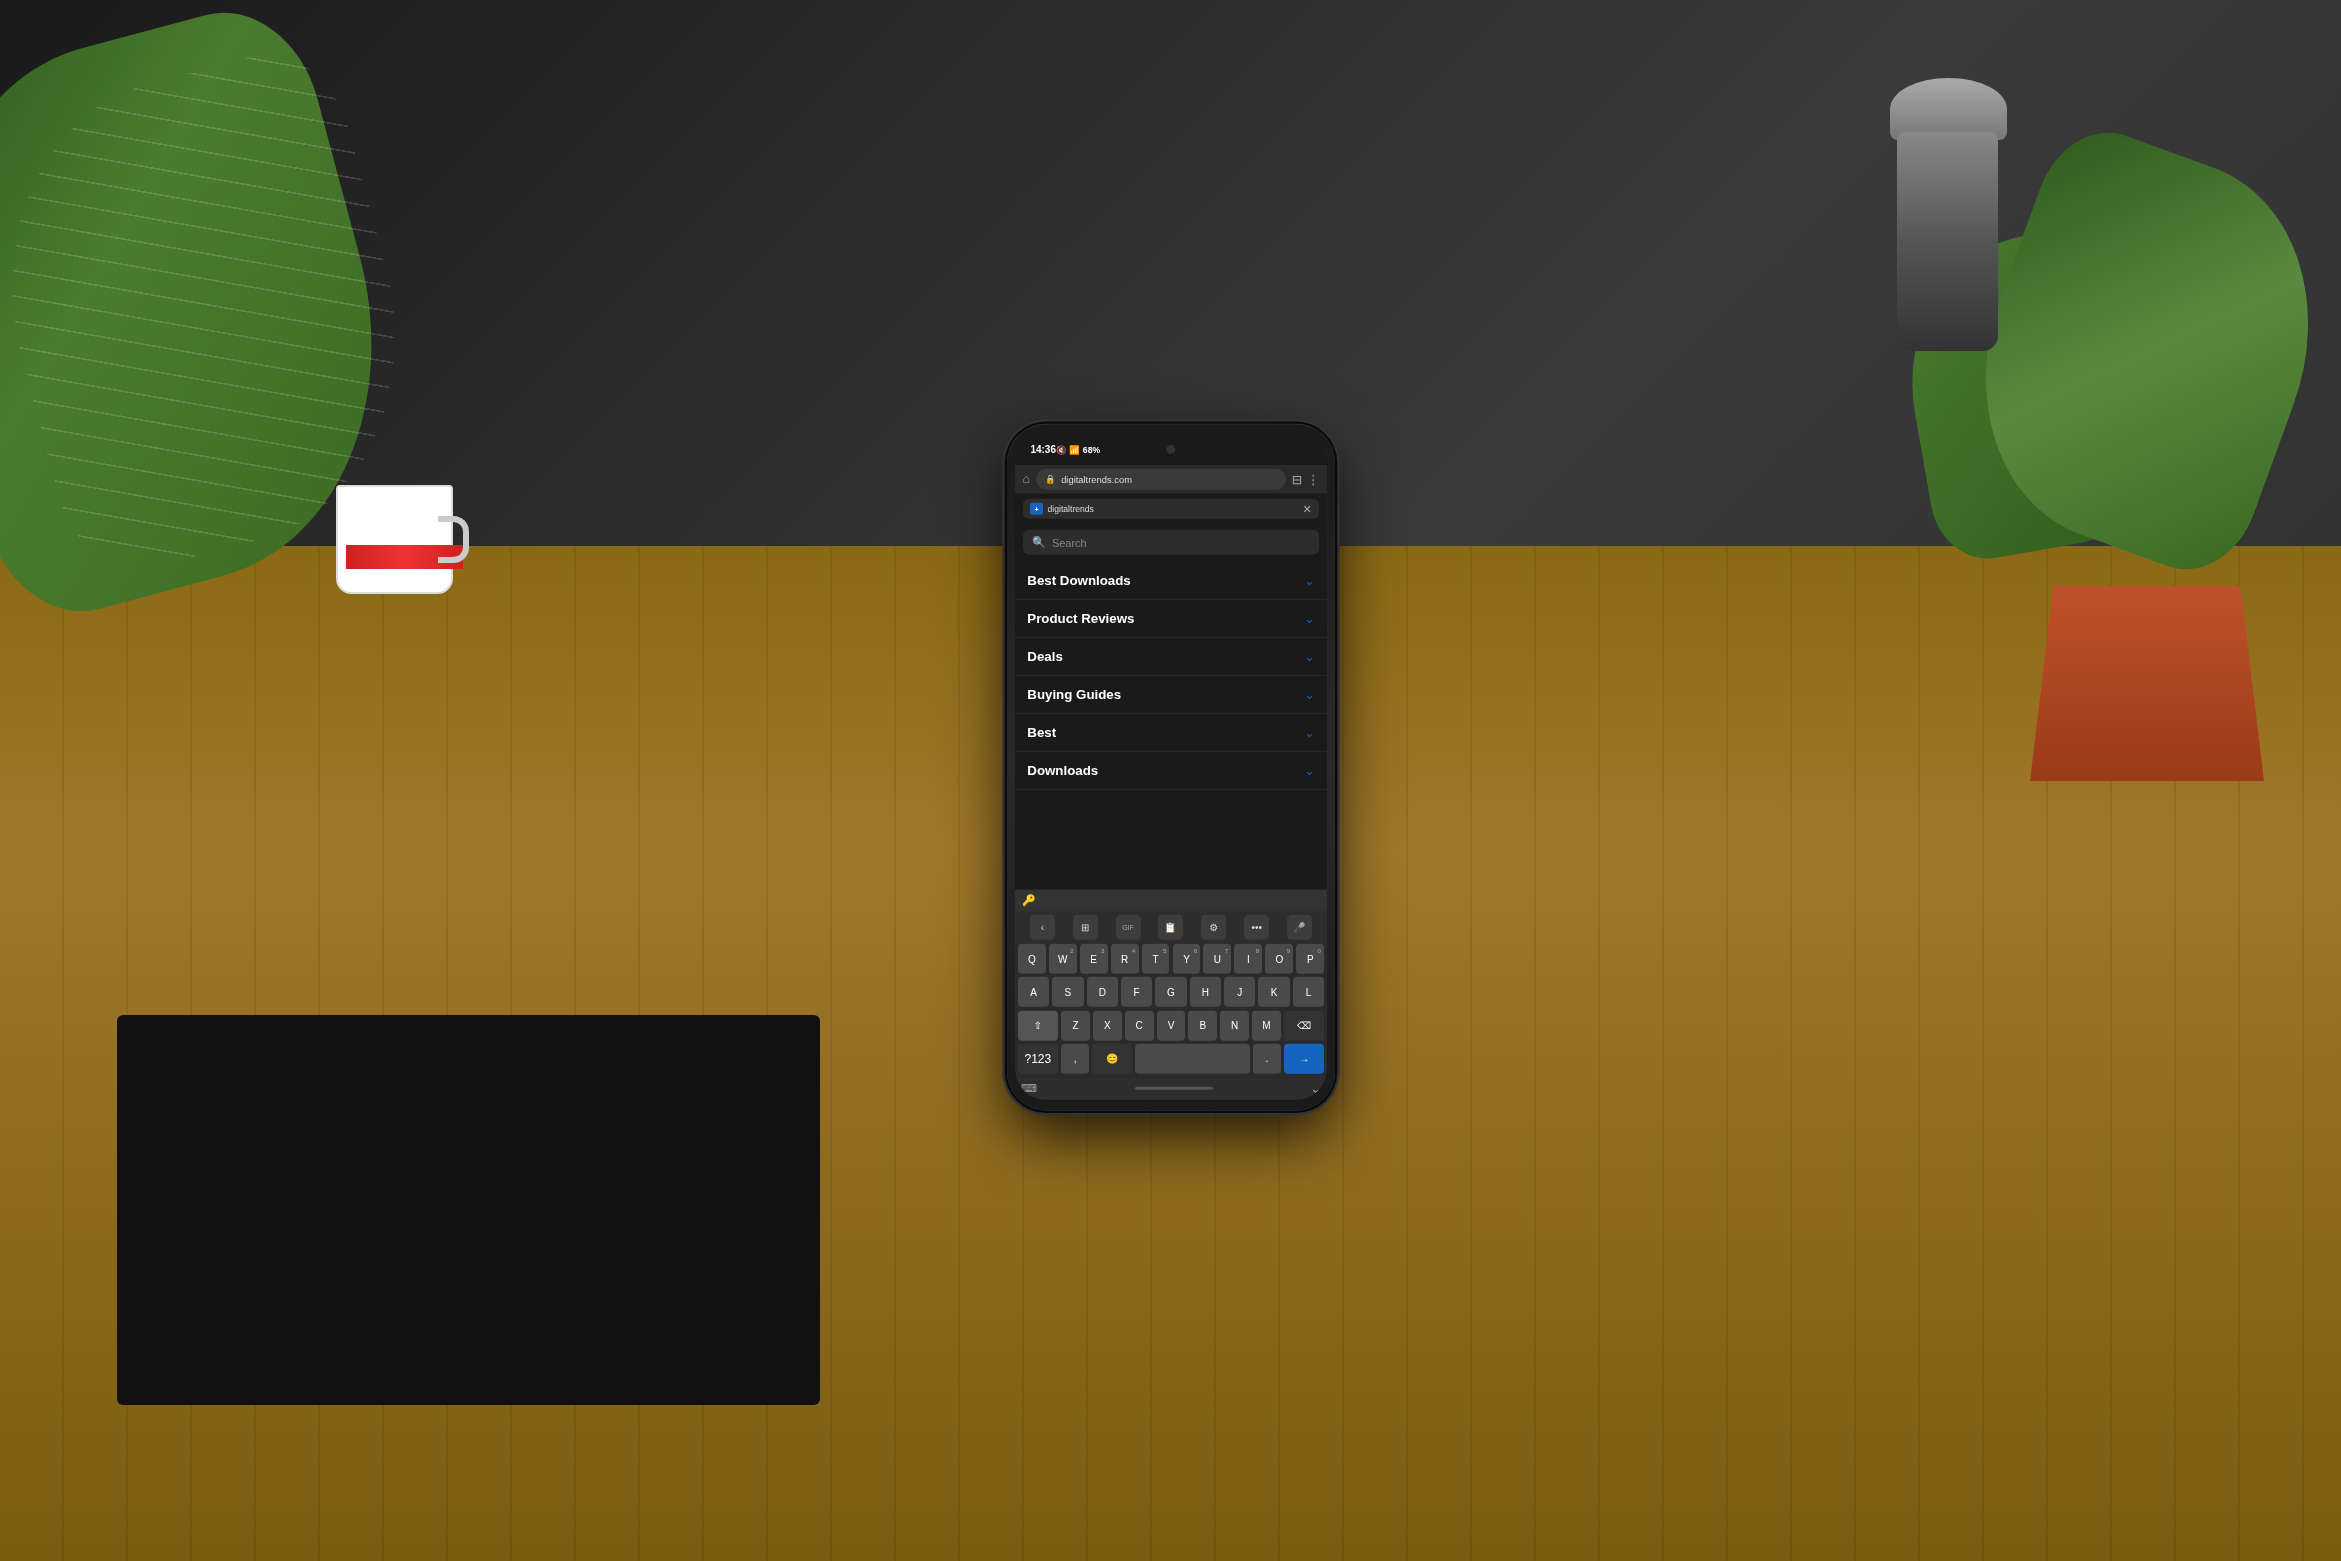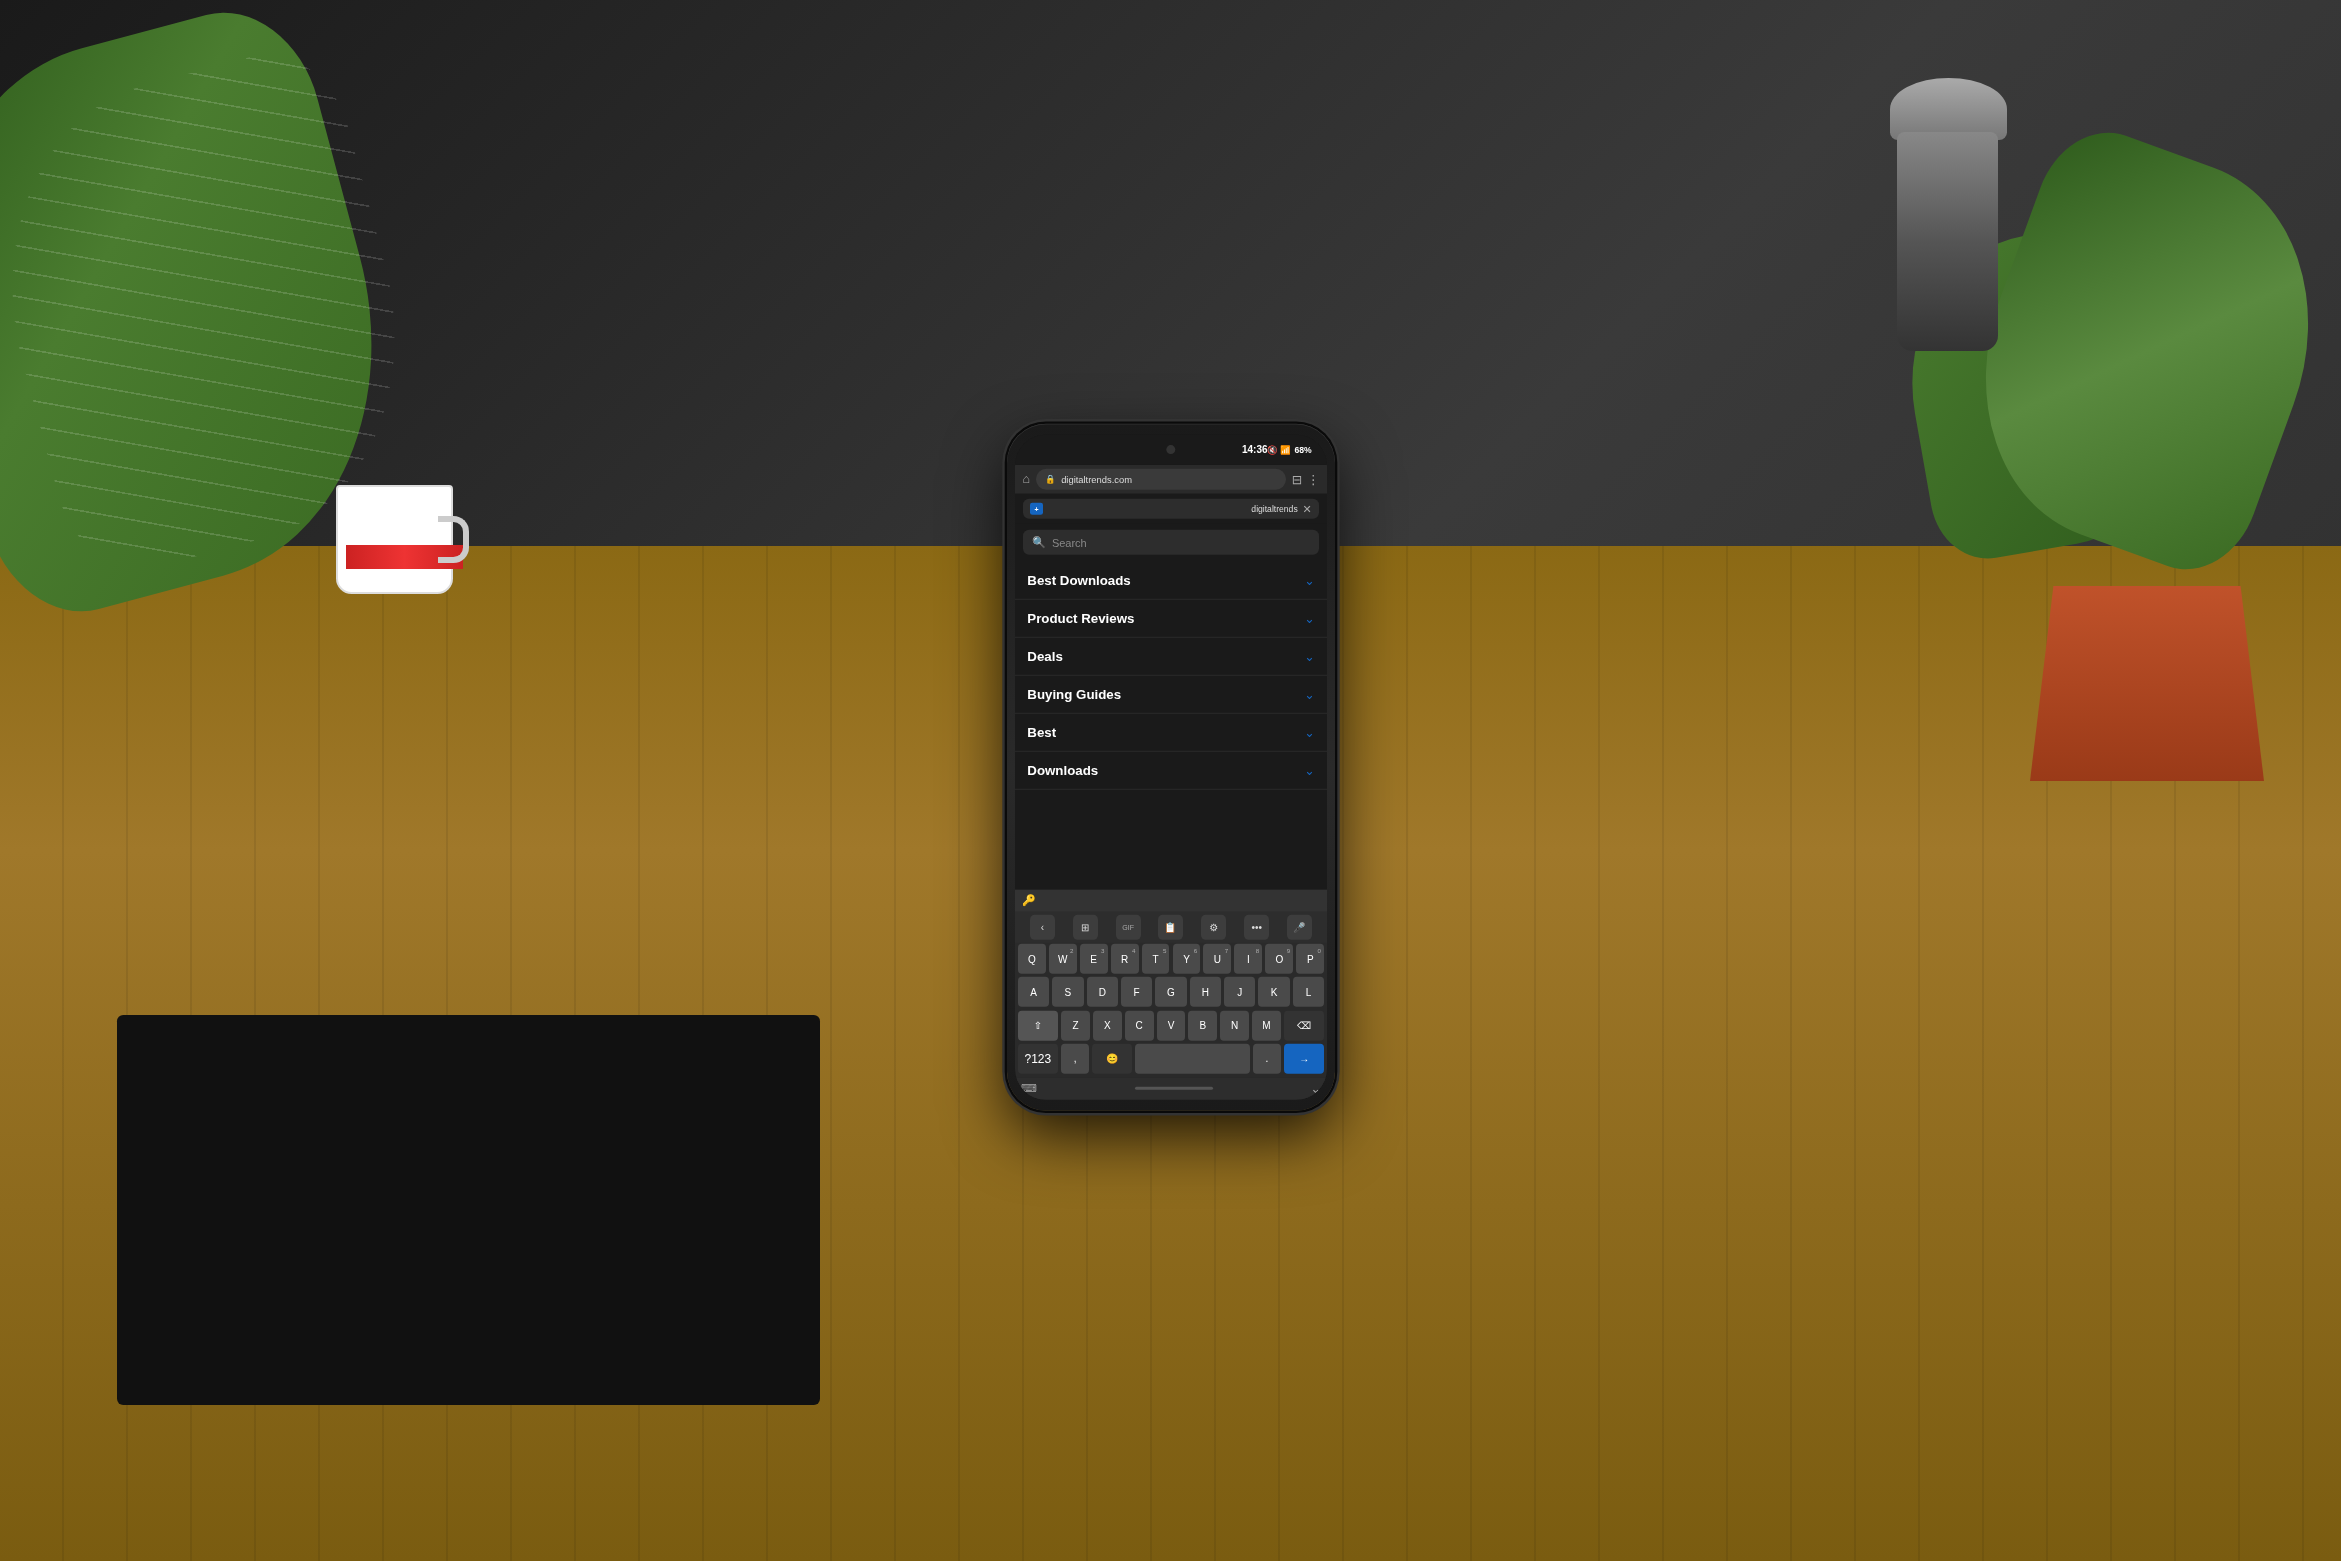--- a/index.html
+++ b/index.html
@@ -227,21 +227,21 @@
       display: flex;
       flex-direction: column;
     }
 
     
     .status-bar {
       background: #1a1a1a;
       height: 30px;
       display: flex;
       align-items: center;
-      justify-content: flex-end;
+      justify-content: flex-start;
       padding: 0 15.6px;
       flex-shrink: 0;
       position: relative;
     }
     .status-time {
       color: white;
       font-size: 10px;
       font-weight: 600;
     }
     .status-camera {
@@ -335,21 +335,20 @@
       align-items: center;
       justify-content: center;
       font-size: 7px;
       color: white;
       font-weight: bold;
     }
     .tab-title {
       color: #ddd;
       font-size: 8.6px;
       flex: 1;
-      text-align: right;
     }
     .tab-close {
       color: #aaa;
       font-size: 11px;
       line-height: 1;
     }
 
     
     .menu-content {
       flex: 1;

